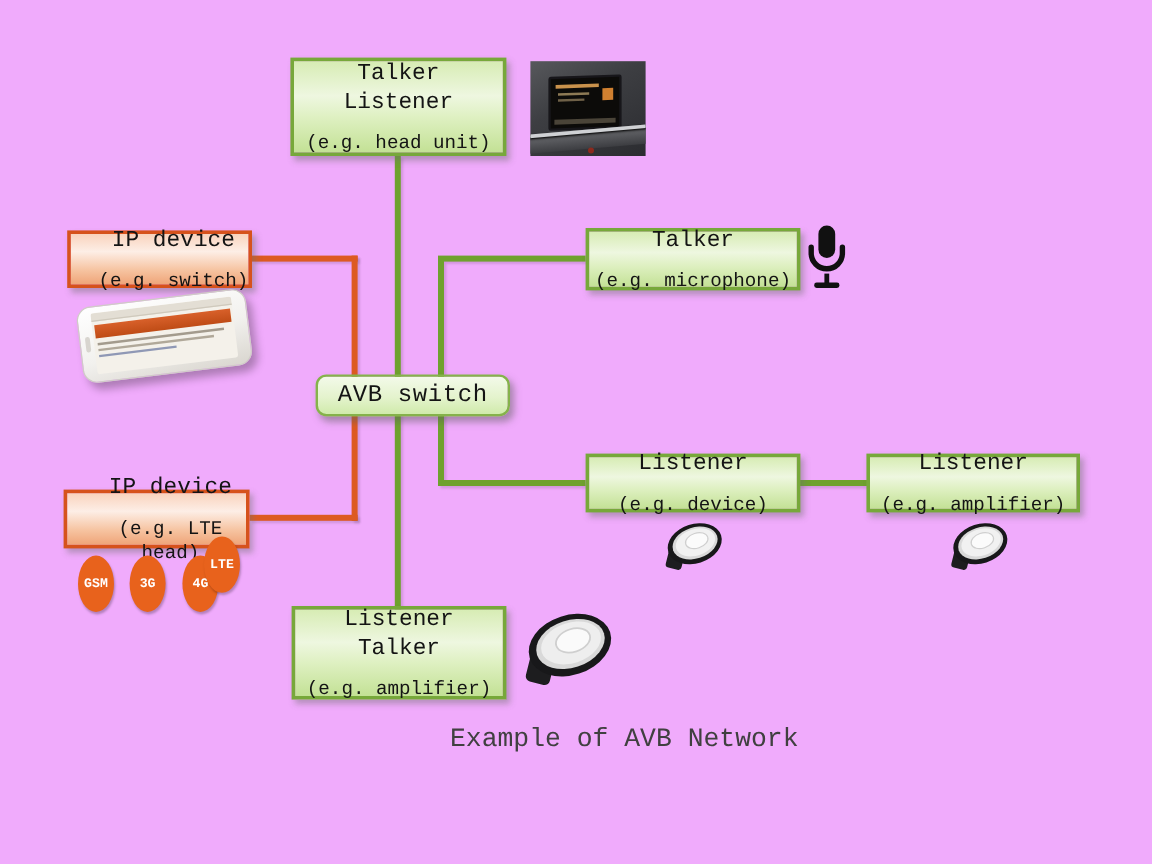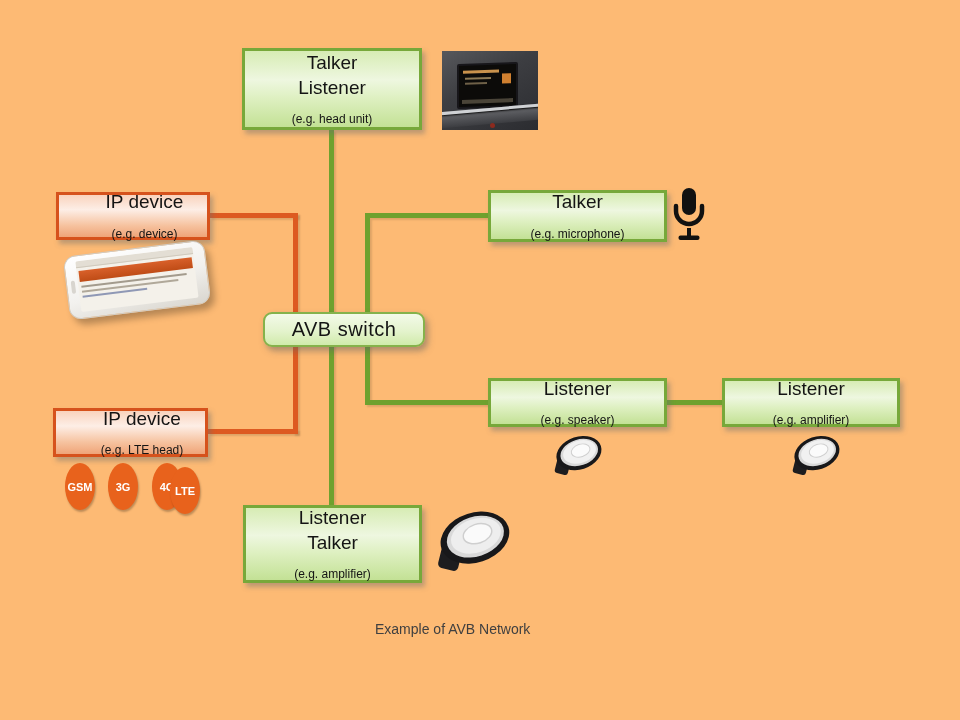--- a/index.html
+++ b/index.html
@@ -1,18 +1,18 @@
 <!DOCTYPE html>
 <html style="--green-border: #77a83a; --green-line: #6fa12e; --orange-border: #d6521c; --orange-line: #dd5a21; --badge-bg: #e8621c; --caption-color: #404040;"><head>
 <meta charset="utf-8">
 <style>
   html,body { margin:0; padding:0; background:#ffffff; }
   #canvas {
-    position:relative; width:960px; height:720px; background:#fdba74;
-    font-family:Liberation Sans, sans-serif; overflow:hidden;
+    position:relative; width:960px; height:720px; background:#f0abfc;
+    font-family:Liberation Mono, monospace; overflow:hidden;
   }
   
   .line { position:absolute; z-index:1; box-shadow:2px 2px 2px rgba(0,0,0,.12); }
   .gl { background:var(--green-line,#6fa12e); }
   .ol { background:var(--orange-line,#dd5a21); }
   
   .node {
     position:absolute; z-index:2; box-sizing:border-box;
     display:flex; flex-direction:column; align-items:center; justify-content:center;
     text-align:center;
@@ -22,40 +22,40 @@
     background:linear-gradient(180deg,#d7ecb4 0%,#eef7e0 38%,#def0c1 62%,#c3e195 100%);
     box-shadow:3px 4px 5px rgba(110,110,110,.45);
   }
   .obox {
     border:3px solid var(--orange-border,#d6521c);
     background:linear-gradient(180deg,#f9d3bd 0%,#fdeee6 35%,#f6c3a0 72%,#efa478 100%);
     box-shadow:3px 4px 5px rgba(110,110,110,.45);
     padding-left:23px;
   }
   .node .t { font-size:19px; color:#141414; line-height:1.28; }
-  .node .s { font-size:12px; color:#141414; line-height:1.25; margin-top:12px; }
+  .node .s { font-size:16px; color:#141414; line-height:1.25; margin-top:12px; }
   .switch {
     position:absolute; z-index:3; box-sizing:border-box;
     display:flex; align-items:center; justify-content:center;
     border:2px solid #85b24b; border-radius:9px;
     background:linear-gradient(180deg,#f3fae9 0%,#e4f3cd 55%,#d0ebab 100%);
     box-shadow:3px 4px 6px rgba(95,95,95,.5);
     font-size:20px; color:#141414; letter-spacing:.5px;
   }
   
   .badge {
     position:absolute; z-index:2; width:30px; height:47px; border-radius:50%;
     background:var(--badge-bg,#e8621c); color:#fff; font-weight:bold; font-size:11px;
     display:flex; align-items:center; justify-content:center;
     box-shadow:1px 2px 2px rgba(0,0,0,.25);
   }
   
   .caption {
-    position:absolute; left:375px; top:621px; z-index:2;
-    font-size:14px; color:var(--caption-color,#404040); white-space:nowrap;
+    position:absolute; left:375px; top:604px; z-index:2;
+    font-size:22px; color:var(--caption-color,#404040); white-space:nowrap;
   }
   
   .headunit {
     position:absolute; left:442px; top:51px; width:96px; height:79px; z-index:2;
     background:linear-gradient(150deg,#57585c 0%,#3d3e42 40%,#2b2c30 100%);
     overflow:hidden;
   }
   .hu-screen { position:absolute; left:15px; top:12px; width:57px; height:41px;
     background:#0c0b09; border:2px solid #17161a; border-radius:2px; transform:skewY(-2deg); }
   .hu-line1 { position:absolute; left:4px; top:5px; width:36px; height:3px; background:#c9924c; }
@@ -114,21 +114,21 @@
       <div class="hu-thumb"></div>
       <div class="hu-bar"></div>
     </div>
     <div class="hu-dash"></div>
     <div class="hu-trim"></div>
     <div class="hu-dot"></div>
   </div>
 
   <div class="node obox" style="left:56px; top:192px; width:154px; height:48px">
     <div class="t">IP device</div>
-    <div class="s">(e.g. device)</div>
+    <div class="s">(e.g. switch)</div>
   </div>
 
   <div class="phone">
     <div class="ph-screen">
       <div class="ph-top"></div>
       <div class="ph-banner"></div>
       <div class="ph-l1"></div>
       <div class="ph-l2"></div>
       <div class="ph-l3"></div>
     </div>
@@ -146,21 +146,21 @@
 
   <svg class="icon" style="left:669px; top:186px" width="40" height="57" viewBox="0 0 40 57">
     <rect x="13" y="2" width="14" height="27" rx="7" fill="#111"></rect>
     <path d="M7 20 v5 a13 13 0 0 0 26 0 v-5" stroke="#111" stroke-width="4.5" fill="none" stroke-linecap="round"></path>
     <rect x="18" y="42" width="4" height="8" fill="#111"></rect>
     <rect x="9.5" y="49.5" width="21" height="4.5" rx="2" fill="#111"></rect>
   </svg>
 
   <div class="node gbox" style="left:488px; top:378px; width:179px; height:49px">
     <div class="t">Listener</div>
-    <div class="s">(e.g. speaker)</div>
+    <div class="s">(e.g. device)</div>
   </div>
 
   <svg class="icon" style="left:548px; top:430px" width="58" height="52" viewBox="0 0 60 54">
     <g transform="rotate(14 15 42)">
         <rect x="7" y="30" width="14" height="16" rx="3" fill="#1d1d1f"></rect>
       </g>
     <g transform="rotate(-18 32 24)">
       <ellipse cx="32" cy="24" rx="24" ry="17" fill="#18181a"></ellipse>
       <ellipse cx="32.5" cy="23.5" rx="20" ry="13.5" fill="#d9d9d9"></ellipse>
       <ellipse cx="33" cy="23" rx="17.5" ry="11.5" fill="#f1f1f1"></ellipse>
@@ -186,21 +186,21 @@
   </svg>
 
   <div class="node obox" style="left:53px; top:408px; width:155px; height:49px">
     <div class="t">IP device</div>
     <div class="s">(e.g. LTE head)</div>
   </div>
 
   <div class="badge" style="left:65px; top:463px">GSM</div>
   <div class="badge" style="left:108px; top:463px">3G</div>
   <div class="badge" style="left:152px; top:463px">4G</div>
-  <div class="badge" style="left:170px; top:467px">LTE</div>
+  <div class="badge" style="left:170px; top:447px">LTE</div>
 
   <div class="node gbox" style="left:243px; top:505px; width:179px; height:78px">
     <div class="t">Listener</div>
     <div class="t">Talker</div>
     <div class="s">(e.g. amplifier)</div>
   </div>
 
   <svg class="icon" style="left:428px; top:500px" width="88" height="84" viewBox="0 0 60 54">
     <g transform="rotate(14 15 42)">
         <rect x="7" y="30" width="14" height="16" rx="3" fill="#1d1d1f"></rect>

